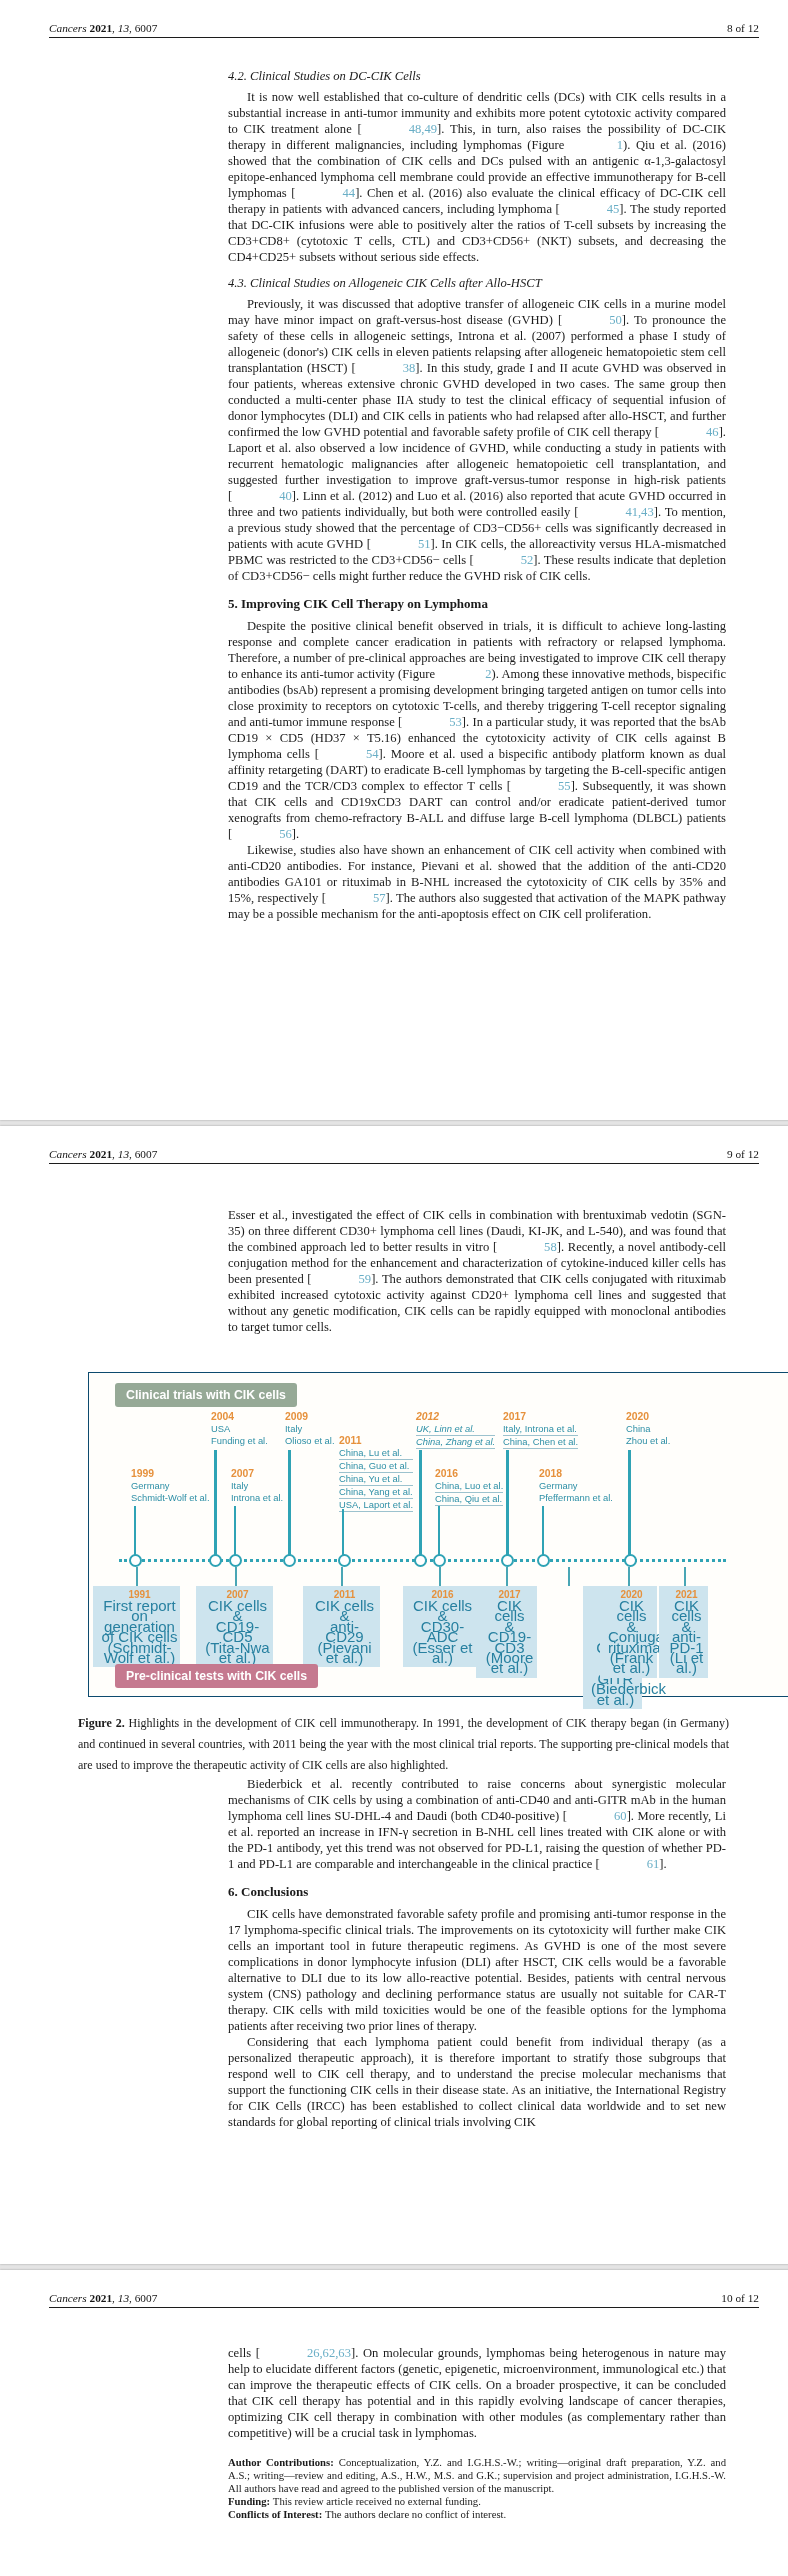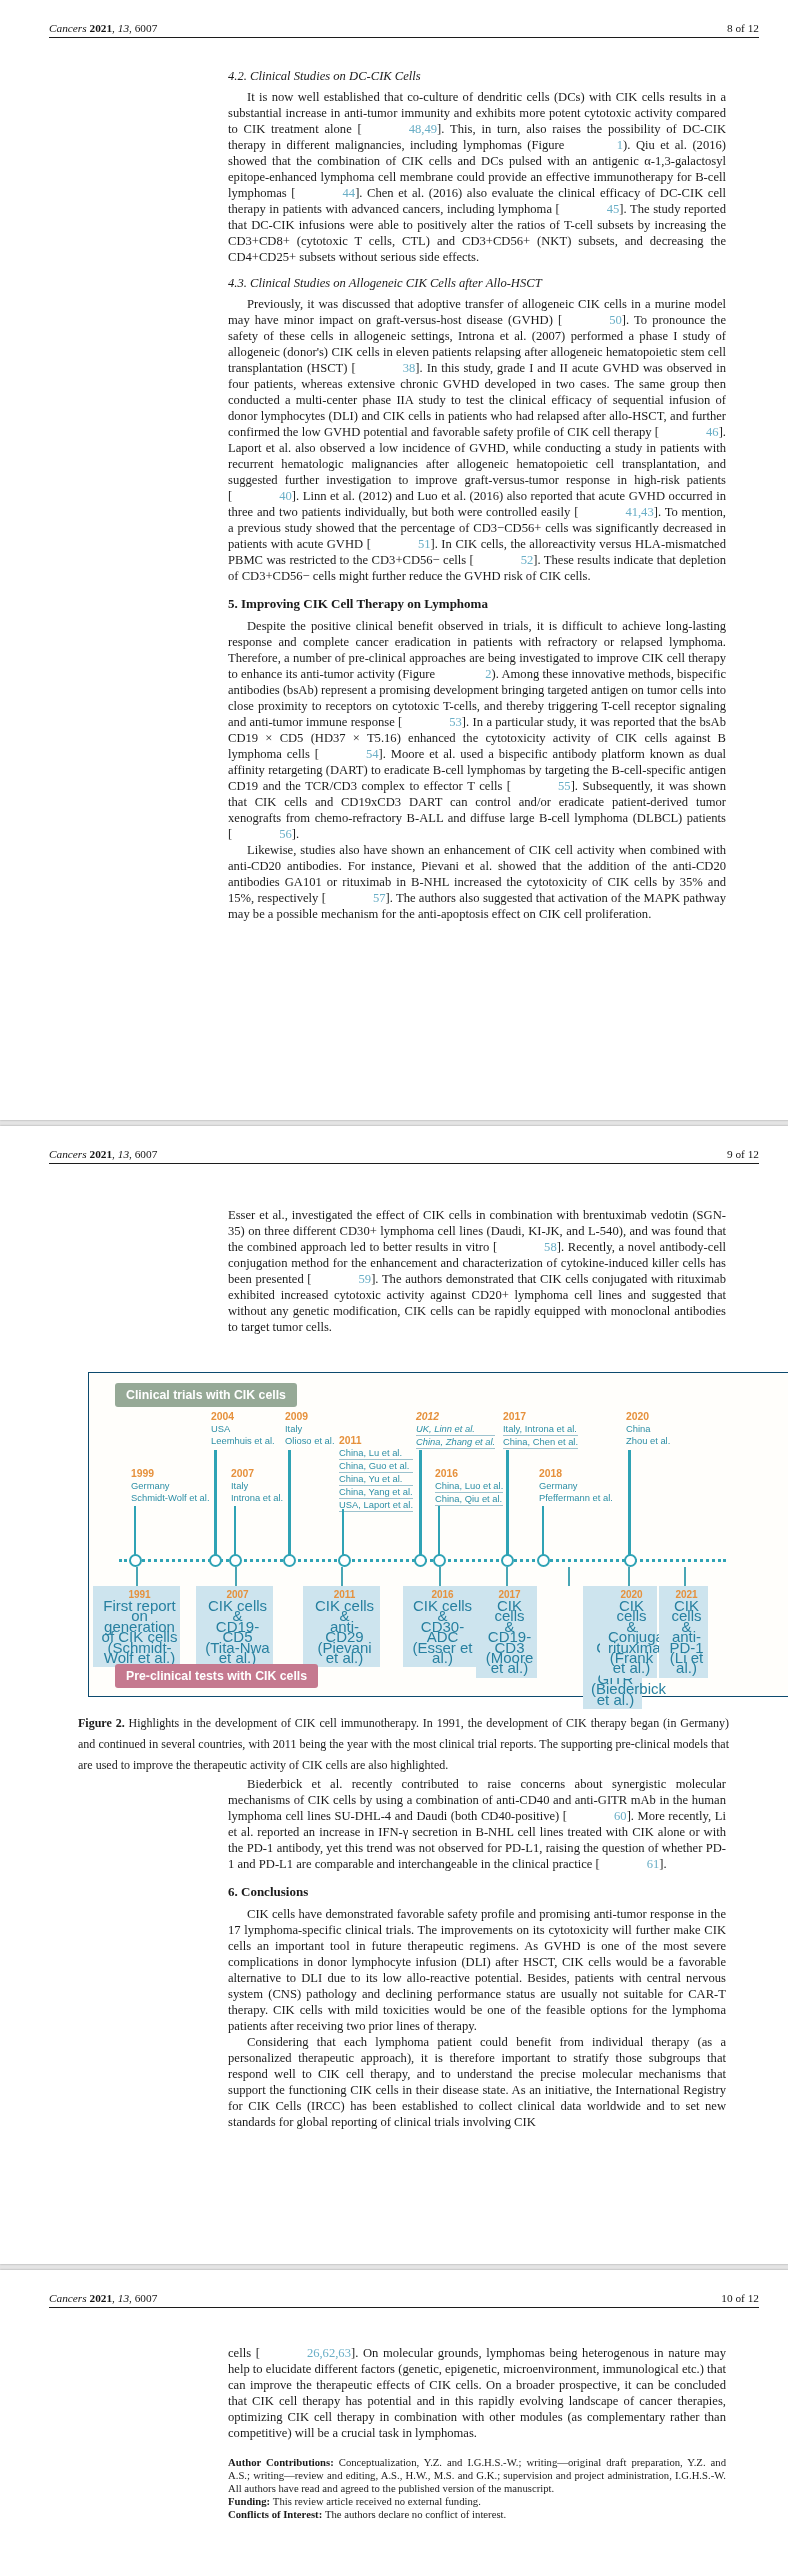--- a/index.html
+++ b/index.html
@@ -82,21 +82,21 @@
             <div class="tl-event" style="left: 42px; top: 94px;">
               <div class="tl-year">1999</div>
               <div class="tl-line">Germany</div>
               <div class="tl-line">Schmidt-Wolf et al.</div>
             </div>
             <div class="tl-stem" style="left: 45px; top: 133px; height: 49px;"></div>
             <div class="tl-circ" style="left: 40px;"></div>
             <div class="tl-event" style="left: 122px; top: 37px;">
               <div class="tl-year">2004</div>
               <div class="tl-line">USA</div>
-              <div class="tl-line">Leemhuis et al.</div>
+              <div class="tl-line">Funding et al.</div>
             </div>
             <div class="tl-stem thick" style="left: 125px; top: 77px; height: 106px;"></div>
             <div class="tl-circ" style="left: 120px;"></div>
             <div class="tl-event" style="left: 142px; top: 94px;">
               <div class="tl-year">2007</div>
               <div class="tl-line">Italy</div>
               <div class="tl-line">Introna et al.</div>
             </div>
             <div class="tl-stem" style="left: 145px; top: 133px; height: 49px;"></div>
             <div class="tl-circ" style="left: 140px;"></div>

